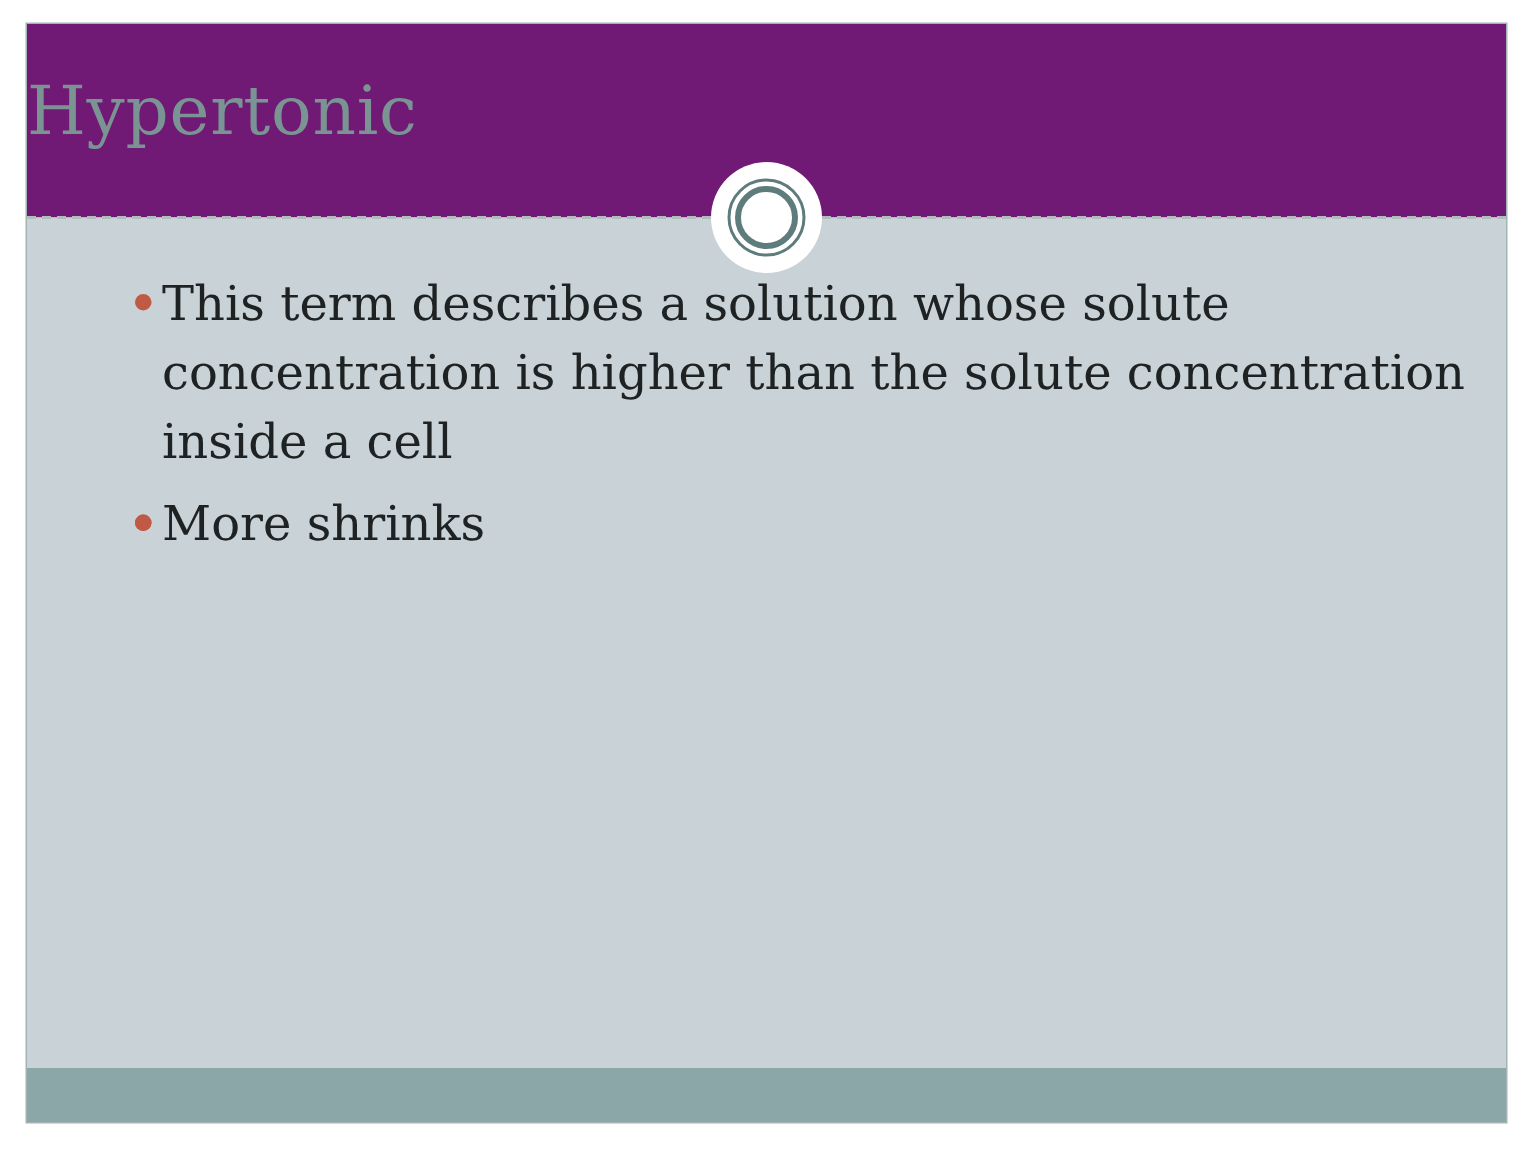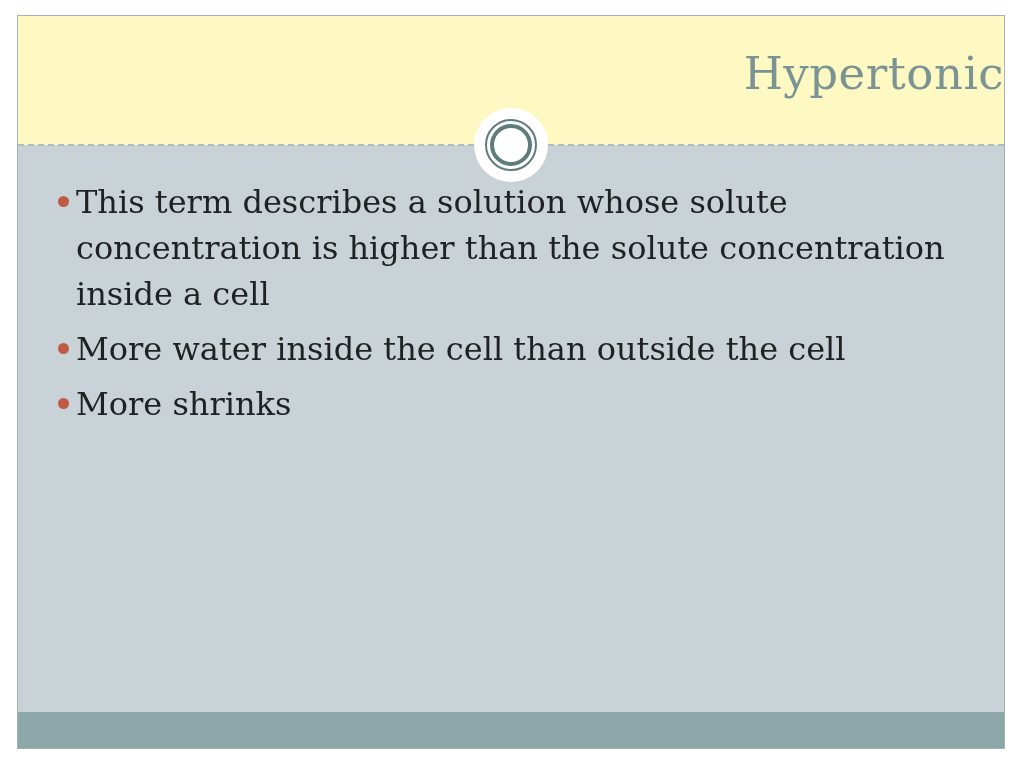--- a/index.html
+++ b/index.html
@@ -23,24 +23,24 @@
     position: absolute;
     left: 17px; top: 15px;
     width: 988px; height: 734px;
     background: #ffffff;
     border: 1px solid var(--slide-border, #a2b4b4);
     display: flex;
     flex-direction: column;
   }
   .slide-header {
     height: 129px;
-    background: #fef9c3;
+    background: #701a75;
     display: flex;
     align-items: center;
-    justify-content: flex-end;
+    justify-content: flex-start;
     padding-bottom: 14px;
     position: relative;
     z-index: 0;
   }
   .slide-title {
     font-size: 45px;
     line-height: 1.1;
     color: var(--title-color, #7a9494);
     letter-spacing: 0.5px;
   }
@@ -83,20 +83,21 @@
     background: var(--body-bg, #c9d2d7);
     padding: 34px 2px 0 58px;
     position: relative;
     z-index: 0;
   }
   .bullet-list {
     list-style: none;
     color: var(--body-text, #1e2222);
     font-size: 32px;
     line-height: 46px;
+    margin-left: 32px;
   }
   .bullet-list li {
     position: relative;
     margin-bottom: 9px;
   }
   .bullet-dot {
     position: absolute;
     left: -18px;
     top: 17px;
     width: 11px; height: 11px;
@@ -126,21 +127,20 @@
   </div>
 
   <div class="slide-body">
     <ul class="bullet-list">
       <li>
         <span class="bullet-dot"></span>
         <span>This term describes a solution whose solute concentration is higher than the solute concentration inside a cell</span>
       </li>
       <li>
         <span class="bullet-dot"></span>
-        <span>More water inside the cell than outside the cell</span>
       </li>
       <li>
         <span class="bullet-dot"></span>
         <span>More shrinks</span>
       </li>
     </ul>
   </div>
 
   <div class="footer-band"></div>
 

